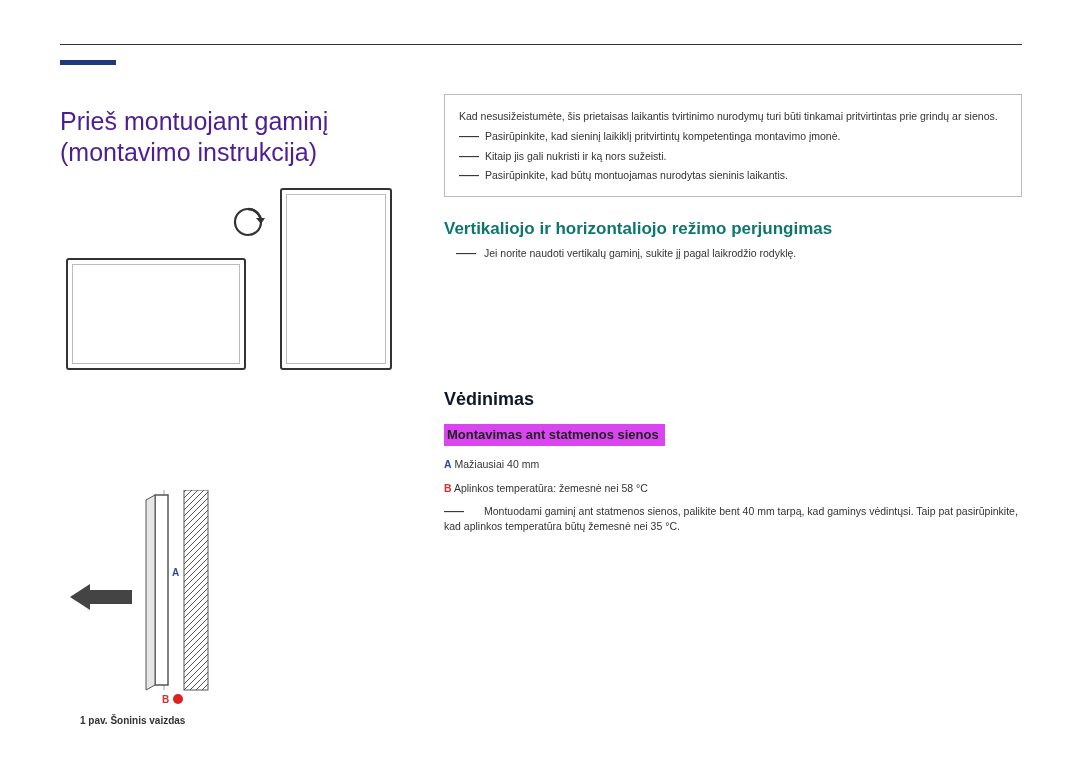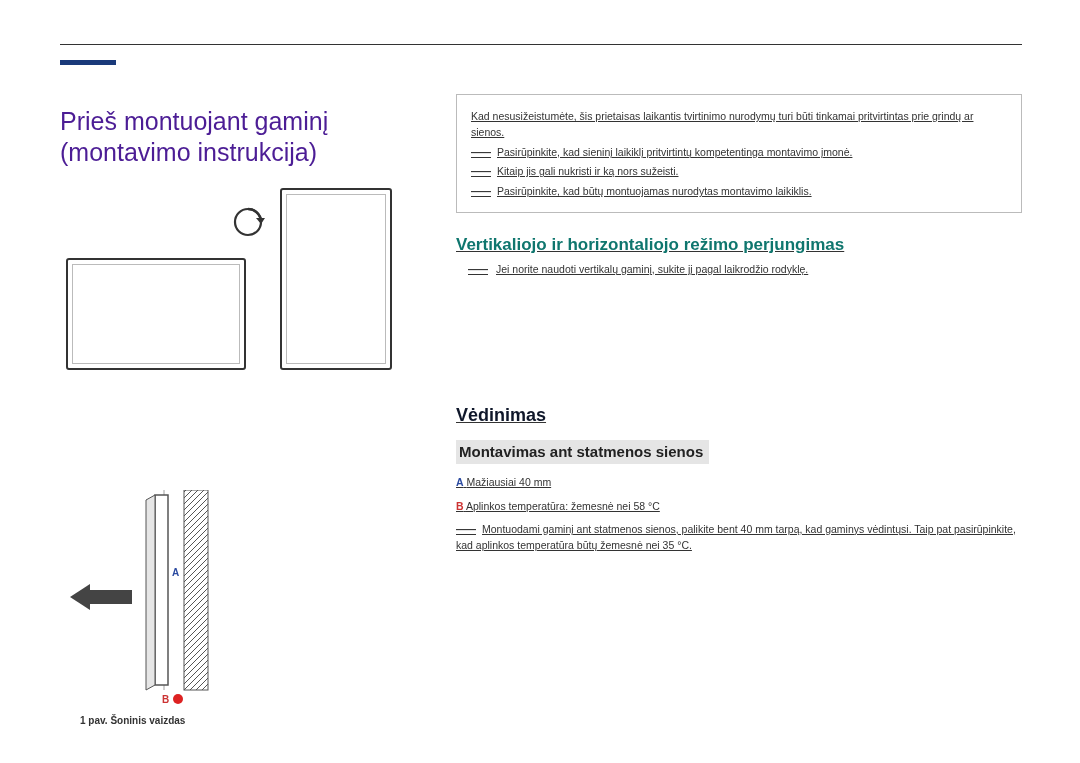--- a/index.html
+++ b/index.html
@@ -97,23 +97,22 @@
     font-size: 10px;
     font-weight: 700;
     color: #333;
     position: absolute;
     top: 225px;
     left: 20px;
   }
   .right-col {
     position: absolute;
     top: 94px;
-    left: 456px;
+    left: 444px;
     right: 58px;
-    text-decoration: underline;
   }
   .note-box {
     border: 1px solid #bbb;
     padding: 10px 14px 12px;
     font-size: 10.5px;
     line-height: 1.5;
     color: #333;
   }
   .note-box .row { margin-top: 4px; }
   .note-label { font-weight: 700; color: #333; margin-right: 6px; font-size:10px;}
@@ -148,42 +147,42 @@
   .sub-note .note-label { margin-right: 8px; }
   .section-h2b {
     font-size: 18px;
     font-weight: 700;
     color: #0f172a;
     margin-top: 130px;
   }
   .highlight-title {
     display: inline-block;
     margin-top: 14px;
-    font-size: 15px;
+    font-size: 13px;
     font-weight: 700;
     color: #222;
-    background: #e5e5e5;
+    background: #d946ef;
     padding: 3px 6px 3px 3px;
     line-height: 1.2;
   }
   .spec-row {
     margin-top: 12px;
     font-size: 10.5px;
     color: #333;
   }
   .spec-row .key { font-weight: 700; }
   .spec-row.a .key { color: #2b4aa0; }
   .spec-row.b .key { color: #c33; }
   .mnt-note {
     margin-top: 10px;
     font-size: 10.5px;
     color: #333;
     line-height: 1.5;
   }
-  .mnt-note .body { display: inline; }
+  .mnt-note .body { display: inline; margin-left: 14px; }
 </style>
 </head>
 <body>
 
 <div class="top-rule"></div>
 <div class="top-rule-accent"></div>
 
 <h1 class="main-title">Prieš montuojant gaminį (montavimo instrukcija)</h1>
 
 <div class="orientation-figure">
@@ -230,21 +229,21 @@
 
   <div class="note-box">
     <div class="row">Kad nesusižeistumėte, šis prietaisas laikantis tvirtinimo nurodymų turi būti tinkamai pritvirtintas prie grindų ar sienos.</div>
     <div class="row">
       <span class="note-label">――</span><span>Pasirūpinkite, kad sieninį laikiklį pritvirtintų kompetentinga montavimo įmonė.</span>
     </div>
     <div class="row">
       <span class="note-label">――</span><span>Kitaip jis gali nukristi ir ką nors sužeisti.</span>
     </div>
     <div class="row">
-      <span class="note-label">――</span><span>Pasirūpinkite, kad būtų montuojamas nurodytas montavimo laikiklis.</span>
+      <span class="note-label">――</span><span>Pasirūpinkite, kad būtų montuojamas nurodytas sieninis laikantis.</span>
     </div>
   </div>
 
   <h2 class="section-h2">Vertikaliojo ir horizontaliojo režimo perjungimas</h2>
   <div class="sub-note">
     <span class="note-label">――</span><span>Jei norite naudoti vertikalų gaminį, sukite jį pagal laikrodžio rodyklę.</span>
   </div>
 
   <h2 class="section-h2b">Vėdinimas</h2>
   <div class="highlight-title">Montavimas ant statmenos sienos</div>

